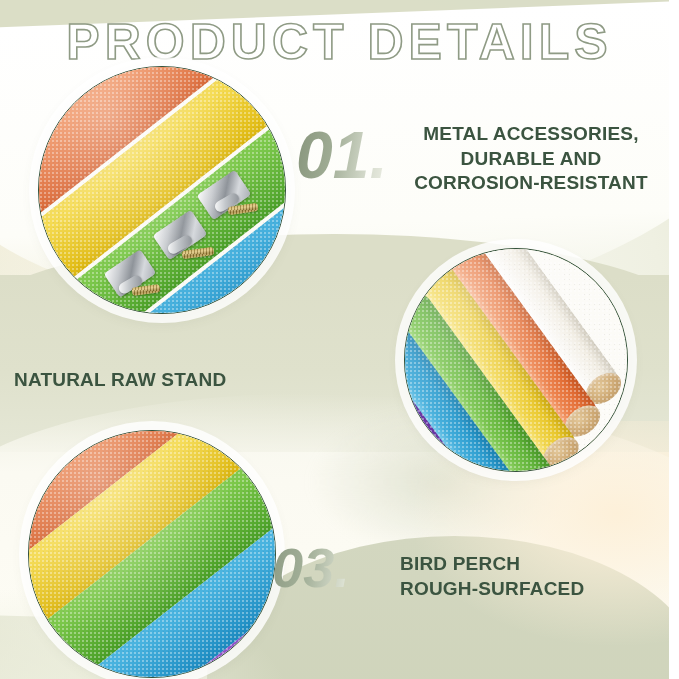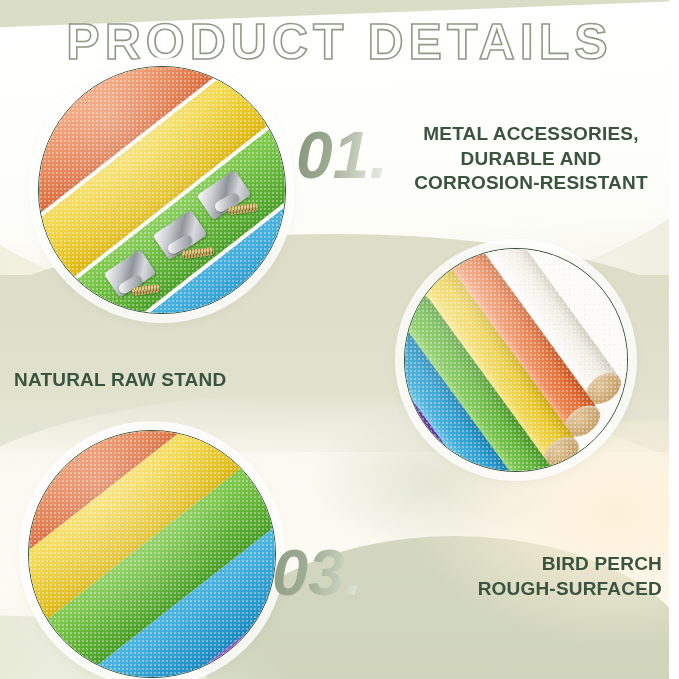--- a/index.html
+++ b/index.html
@@ -265,21 +265,21 @@
     font-size: 86px;
     color: #8d9c82;
     background: linear-gradient(100deg, #8d9c82 0%, #93a188 55%, #a8b49e 100%);
     -webkit-background-clip: text;
     background-clip: text;
     -webkit-text-fill-color: transparent;
   }
   #num3 {
     left: 272px;
     top: 540px;
-    font-size: 65px;
+    font-size: 56px;
     color: #9aa78f;
     background: linear-gradient(100deg, #8d9b83 0%, #a3b099 45%, #d5dbcb 85%, #e9ece0 100%);
     -webkit-background-clip: text;
     background-clip: text;
     -webkit-text-fill-color: transparent;
   }
 
   
   .caption {
     position: absolute;
@@ -302,21 +302,21 @@
     top: 368px;
     width: 270px;
     text-align: left;
     font-size: 19px;
     letter-spacing: .2px;
   }
   #cap3 {
     left: 400px;
     top: 552px;
     width: 262px;
-    text-align: right;
+    text-align: left;
     font-size: 19px;
     letter-spacing: .2px;
   }
 </style>
 </head>
 <body>
 
 <div id="infographic">
 
   <div class="bg-base"></div>

